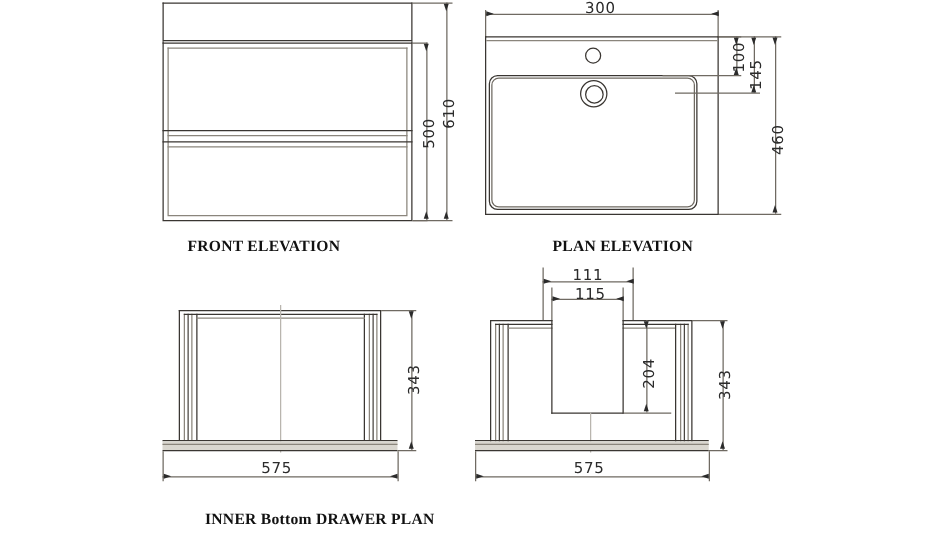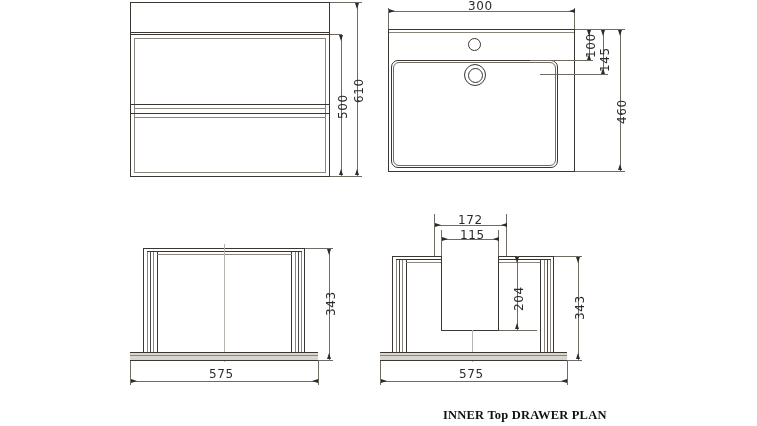--- a/index.html
+++ b/index.html
@@ -72,20 +72,21 @@
     <div class="arw up" style="left:354.8px;top:169px;"></div>
     <div class="dim rot" style="left:353px;top:103px;">610</div>
 
     <div class="hair" style="left:330px;top:34px;width:12px;height:1px;"></div>
     <div class="hair" style="left:330px;top:176px;width:12px;height:1px;"></div>
     <div class="hair" style="left:341px;top:34px;width:1px;height:142px;"></div>
     <div class="arw dn" style="left:338.8px;top:35px;"></div>
     <div class="arw up" style="left:338.8px;top:169px;"></div>
     <div class="dim rot" style="left:337px;top:119px;">500</div>
 
+    <div class="cap" style="left:150px;top:190px;">FRONT ELEVATION</div>
   </div>
 
   <div class="v" style="left:380px;top:0;width:377px;height:210px;">
 
     <div class="hair" style="left:8px;top:8px;width:1px;height:22px;"></div>
     <div class="hair" style="left:194px;top:8px;width:1px;height:22px;"></div>
     <div class="hair" style="left:8px;top:11px;width:187px;height:1px;"></div>
     <div class="arw rt" style="left:9px;top:8.8px;"></div>
     <div class="arw lf" style="left:189px;top:8.8px;"></div>
     <div class="dim" style="left:88px;top:0px;">300</div>
@@ -117,20 +118,21 @@
     <div class="arw up" style="left:220.8px;top:68px;"></div>
     <div class="dim rot" style="left:219px;top:72px;">145</div>
 
     <div class="hair" style="left:195px;top:29px;width:50px;height:1px;"></div>
     <div class="hair" style="left:195px;top:171px;width:50px;height:1px;"></div>
     <div class="hair" style="left:240px;top:29px;width:1px;height:142px;"></div>
     <div class="arw dn" style="left:237.8px;top:30px;"></div>
     <div class="arw up" style="left:237.8px;top:164px;"></div>
     <div class="dim rot" style="left:236px;top:124px;">460</div>
 
+    <div class="cap" style="left:62px;top:190px;">PLAN ELEVATION</div>
   </div>
 
   <div class="v" style="left:0;top:230px;width:380px;height:196px;">
 
     <div class="ln" style="left:143px;top:18px;width:162px;height:1px;"></div>
     <div class="ln" style="left:143px;top:18px;width:1px;height:104px;"></div>
     <div class="ln" style="left:304px;top:18px;width:1px;height:104px;"></div>
 
     <div class="ln-l" style="left:147px;top:21px;width:1px;height:101px;"></div>
     <div class="ln-d" style="left:150px;top:21px;width:1px;height:101px;"></div>
@@ -159,30 +161,31 @@
     <div class="arw up" style="left:326.8px;top:123px;"></div>
     <div class="dim rot" style="left:325px;top:86px;">343</div>
 
     <div class="hair" style="left:130px;top:131px;width:1px;height:24px;"></div>
     <div class="hair" style="left:318px;top:131px;width:1px;height:24px;"></div>
     <div class="hair" style="left:130px;top:151px;width:188px;height:1px;"></div>
     <div class="arw rt" style="left:131px;top:148.8px;"></div>
     <div class="arw lf" style="left:312px;top:148.8px;"></div>
     <div class="dim" style="left:209px;top:138px;">575</div>
 
+    <div class="cap" style="left:164px;top:178px;">INNER Bottom DRAWER PLAN</div>
   </div>
 
   <div class="v" style="left:380px;top:230px;width:377px;height:196px;">
 
     <div class="hair" style="left:54px;top:-16px;width:1px;height:42px;"></div>
     <div class="hair" style="left:126px;top:-16px;width:1px;height:42px;"></div>
     <div class="hair" style="left:54px;top:-5px;width:73px;height:1px;"></div>
     <div class="arw rt" style="left:55px;top:-7.2px;"></div>
     <div class="arw lf" style="left:121px;top:-7.2px;"></div>
-    <div class="dim" style="left:78px;top:-16px;">172</div>
+    <div class="dim" style="left:78px;top:-16px;">111</div>
 
     <div class="hair" style="left:61px;top:0px;width:1px;height:26px;"></div>
     <div class="hair" style="left:118px;top:0px;width:1px;height:26px;"></div>
     <div class="hair" style="left:61px;top:9px;width:58px;height:1px;"></div>
     <div class="arw rt" style="left:62px;top:6.8px;"></div>
     <div class="arw lf" style="left:113px;top:6.8px;"></div>
     <div class="dim" style="left:80px;top:-1px;">115</div>
 
     <div class="ln" style="left:12px;top:26px;width:1px;height:104px;"></div>
     <div class="ln" style="left:173px;top:26px;width:1px;height:104px;"></div>
@@ -228,16 +231,15 @@
     <div class="arw up" style="left:195.8px;top:123px;"></div>
     <div class="dim rot" style="left:194px;top:90px;">343</div>
 
     <div class="hair" style="left:0px;top:131px;width:1px;height:24px;"></div>
     <div class="hair" style="left:187px;top:131px;width:1px;height:24px;"></div>
     <div class="hair" style="left:0px;top:151px;width:187px;height:1px;"></div>
     <div class="arw rt" style="left:1px;top:148.8px;"></div>
     <div class="arw lf" style="left:181px;top:148.8px;"></div>
     <div class="dim" style="left:79px;top:138px;">575</div>
 
-    <div class="cap" style="left:63px;top:178px;">INNER Top DRAWER PLAN</div>
   </div>
 
 </div>
 
 </body></html>

